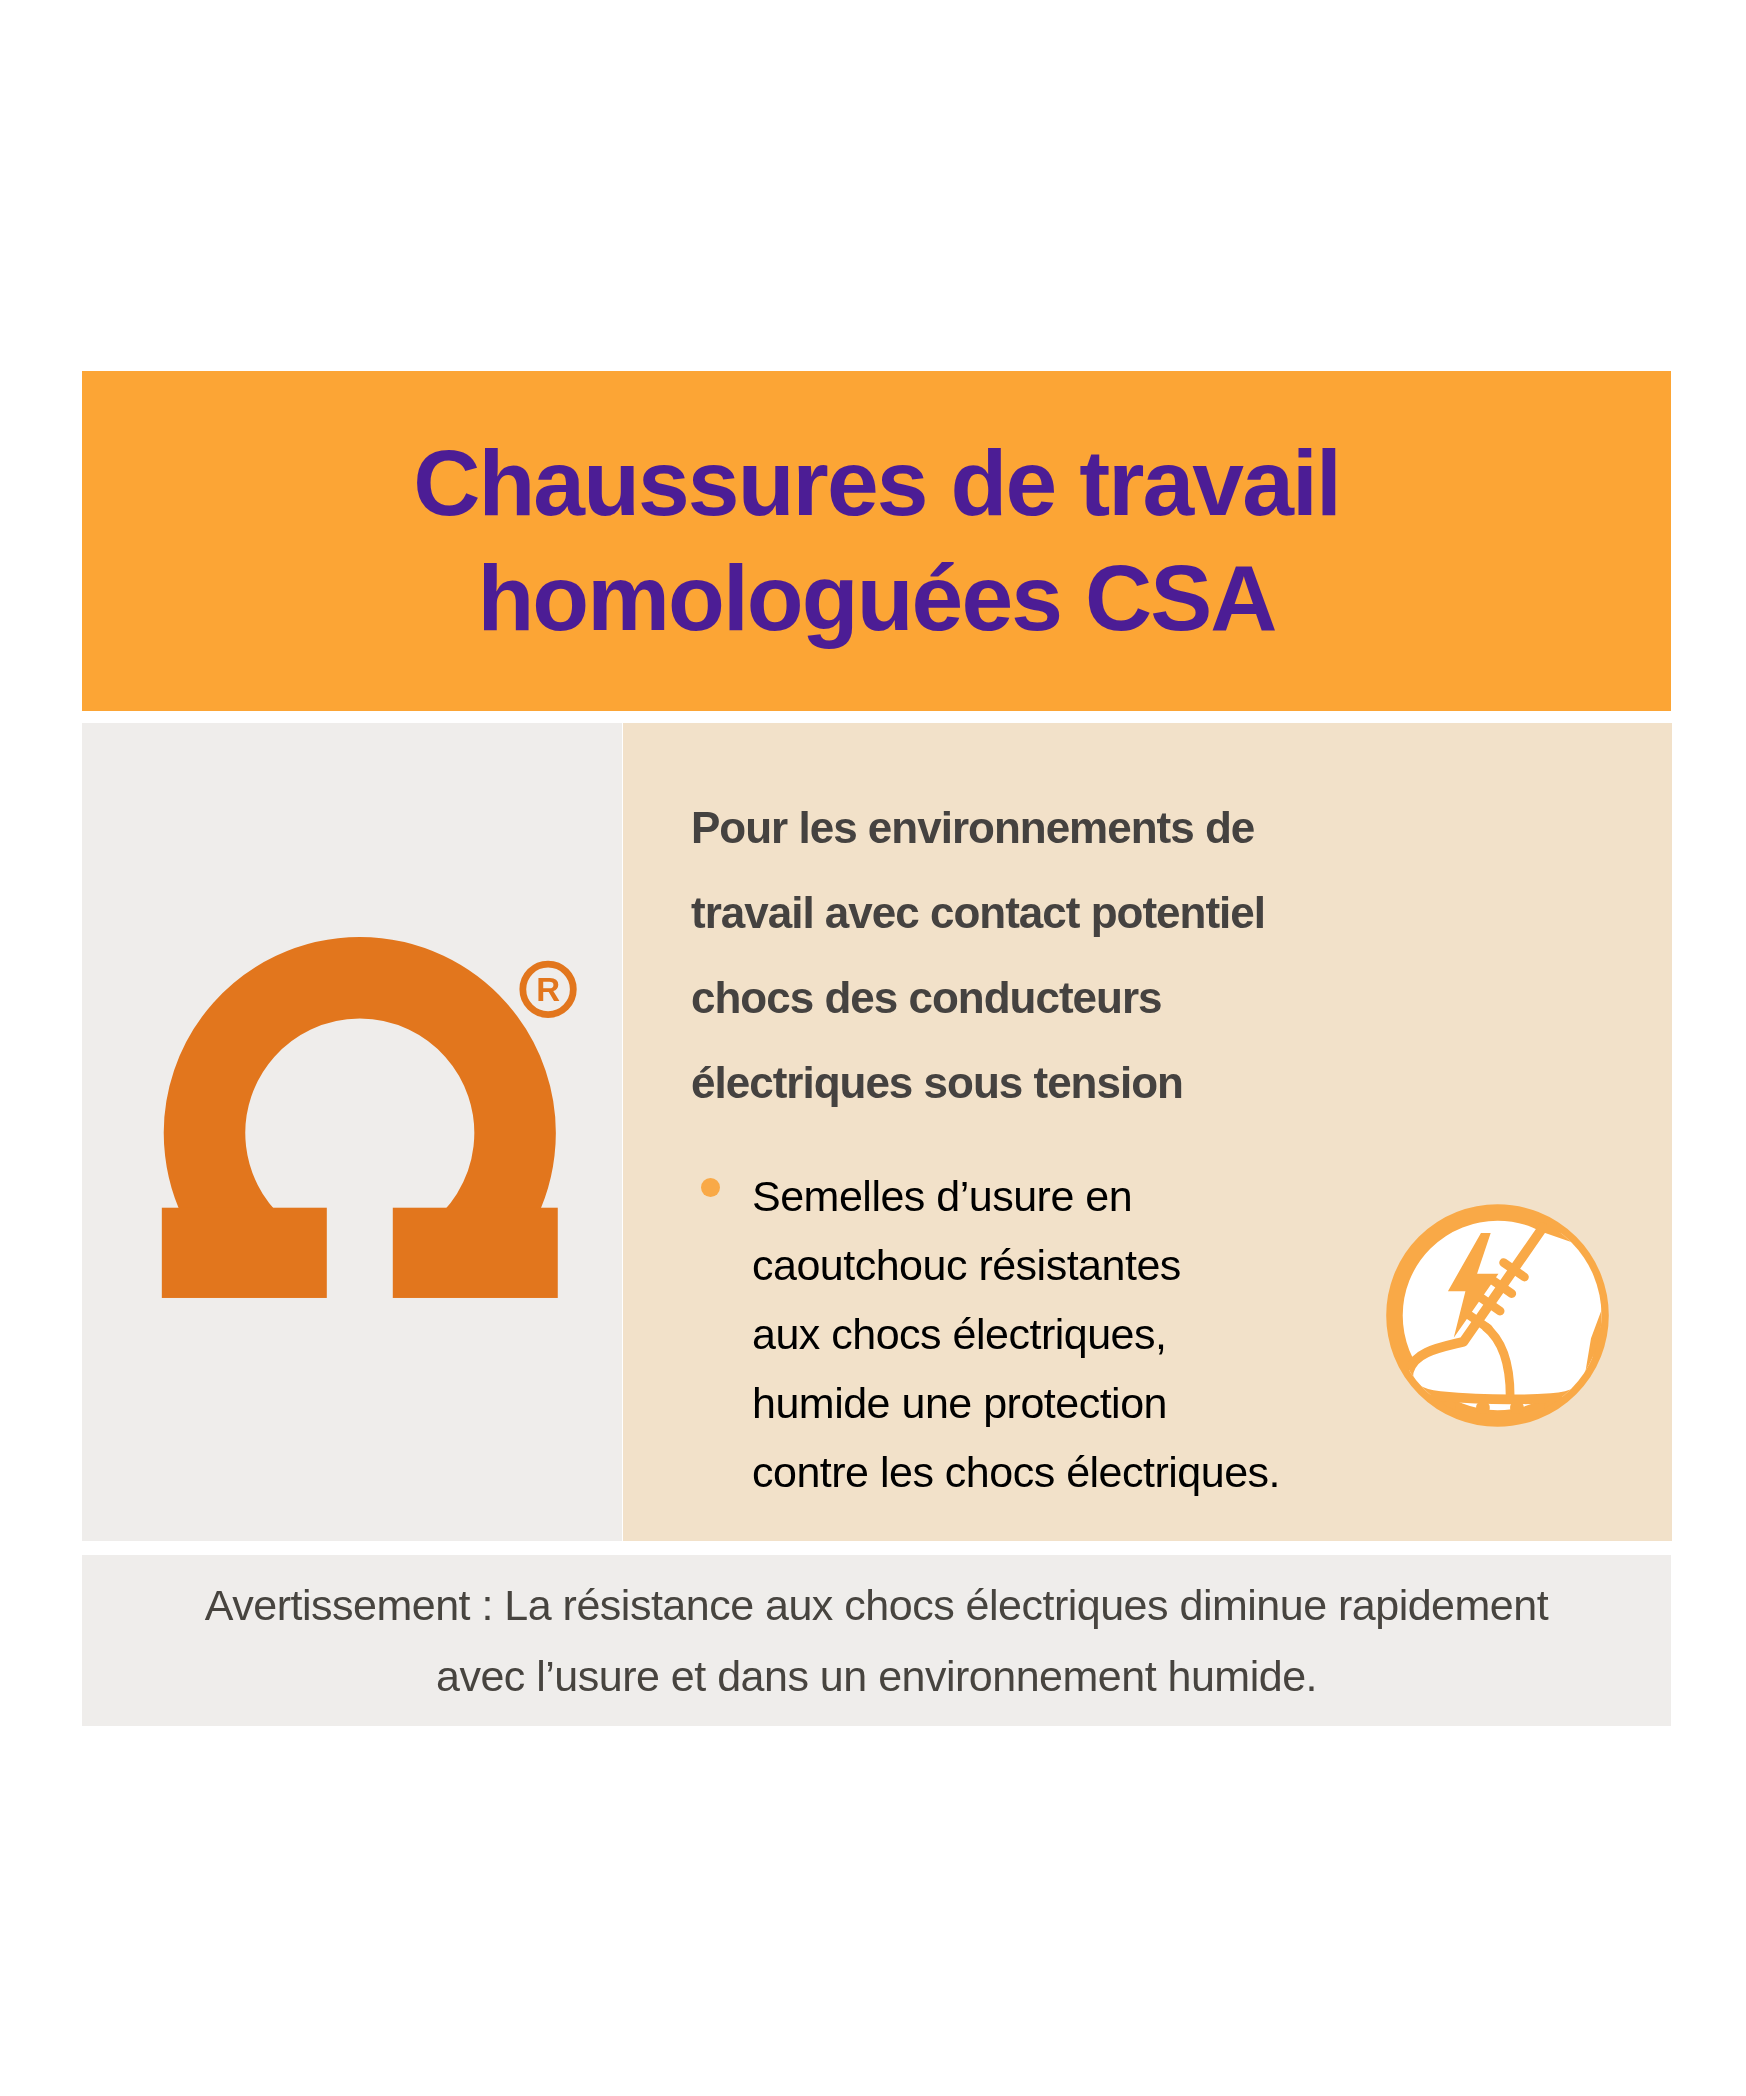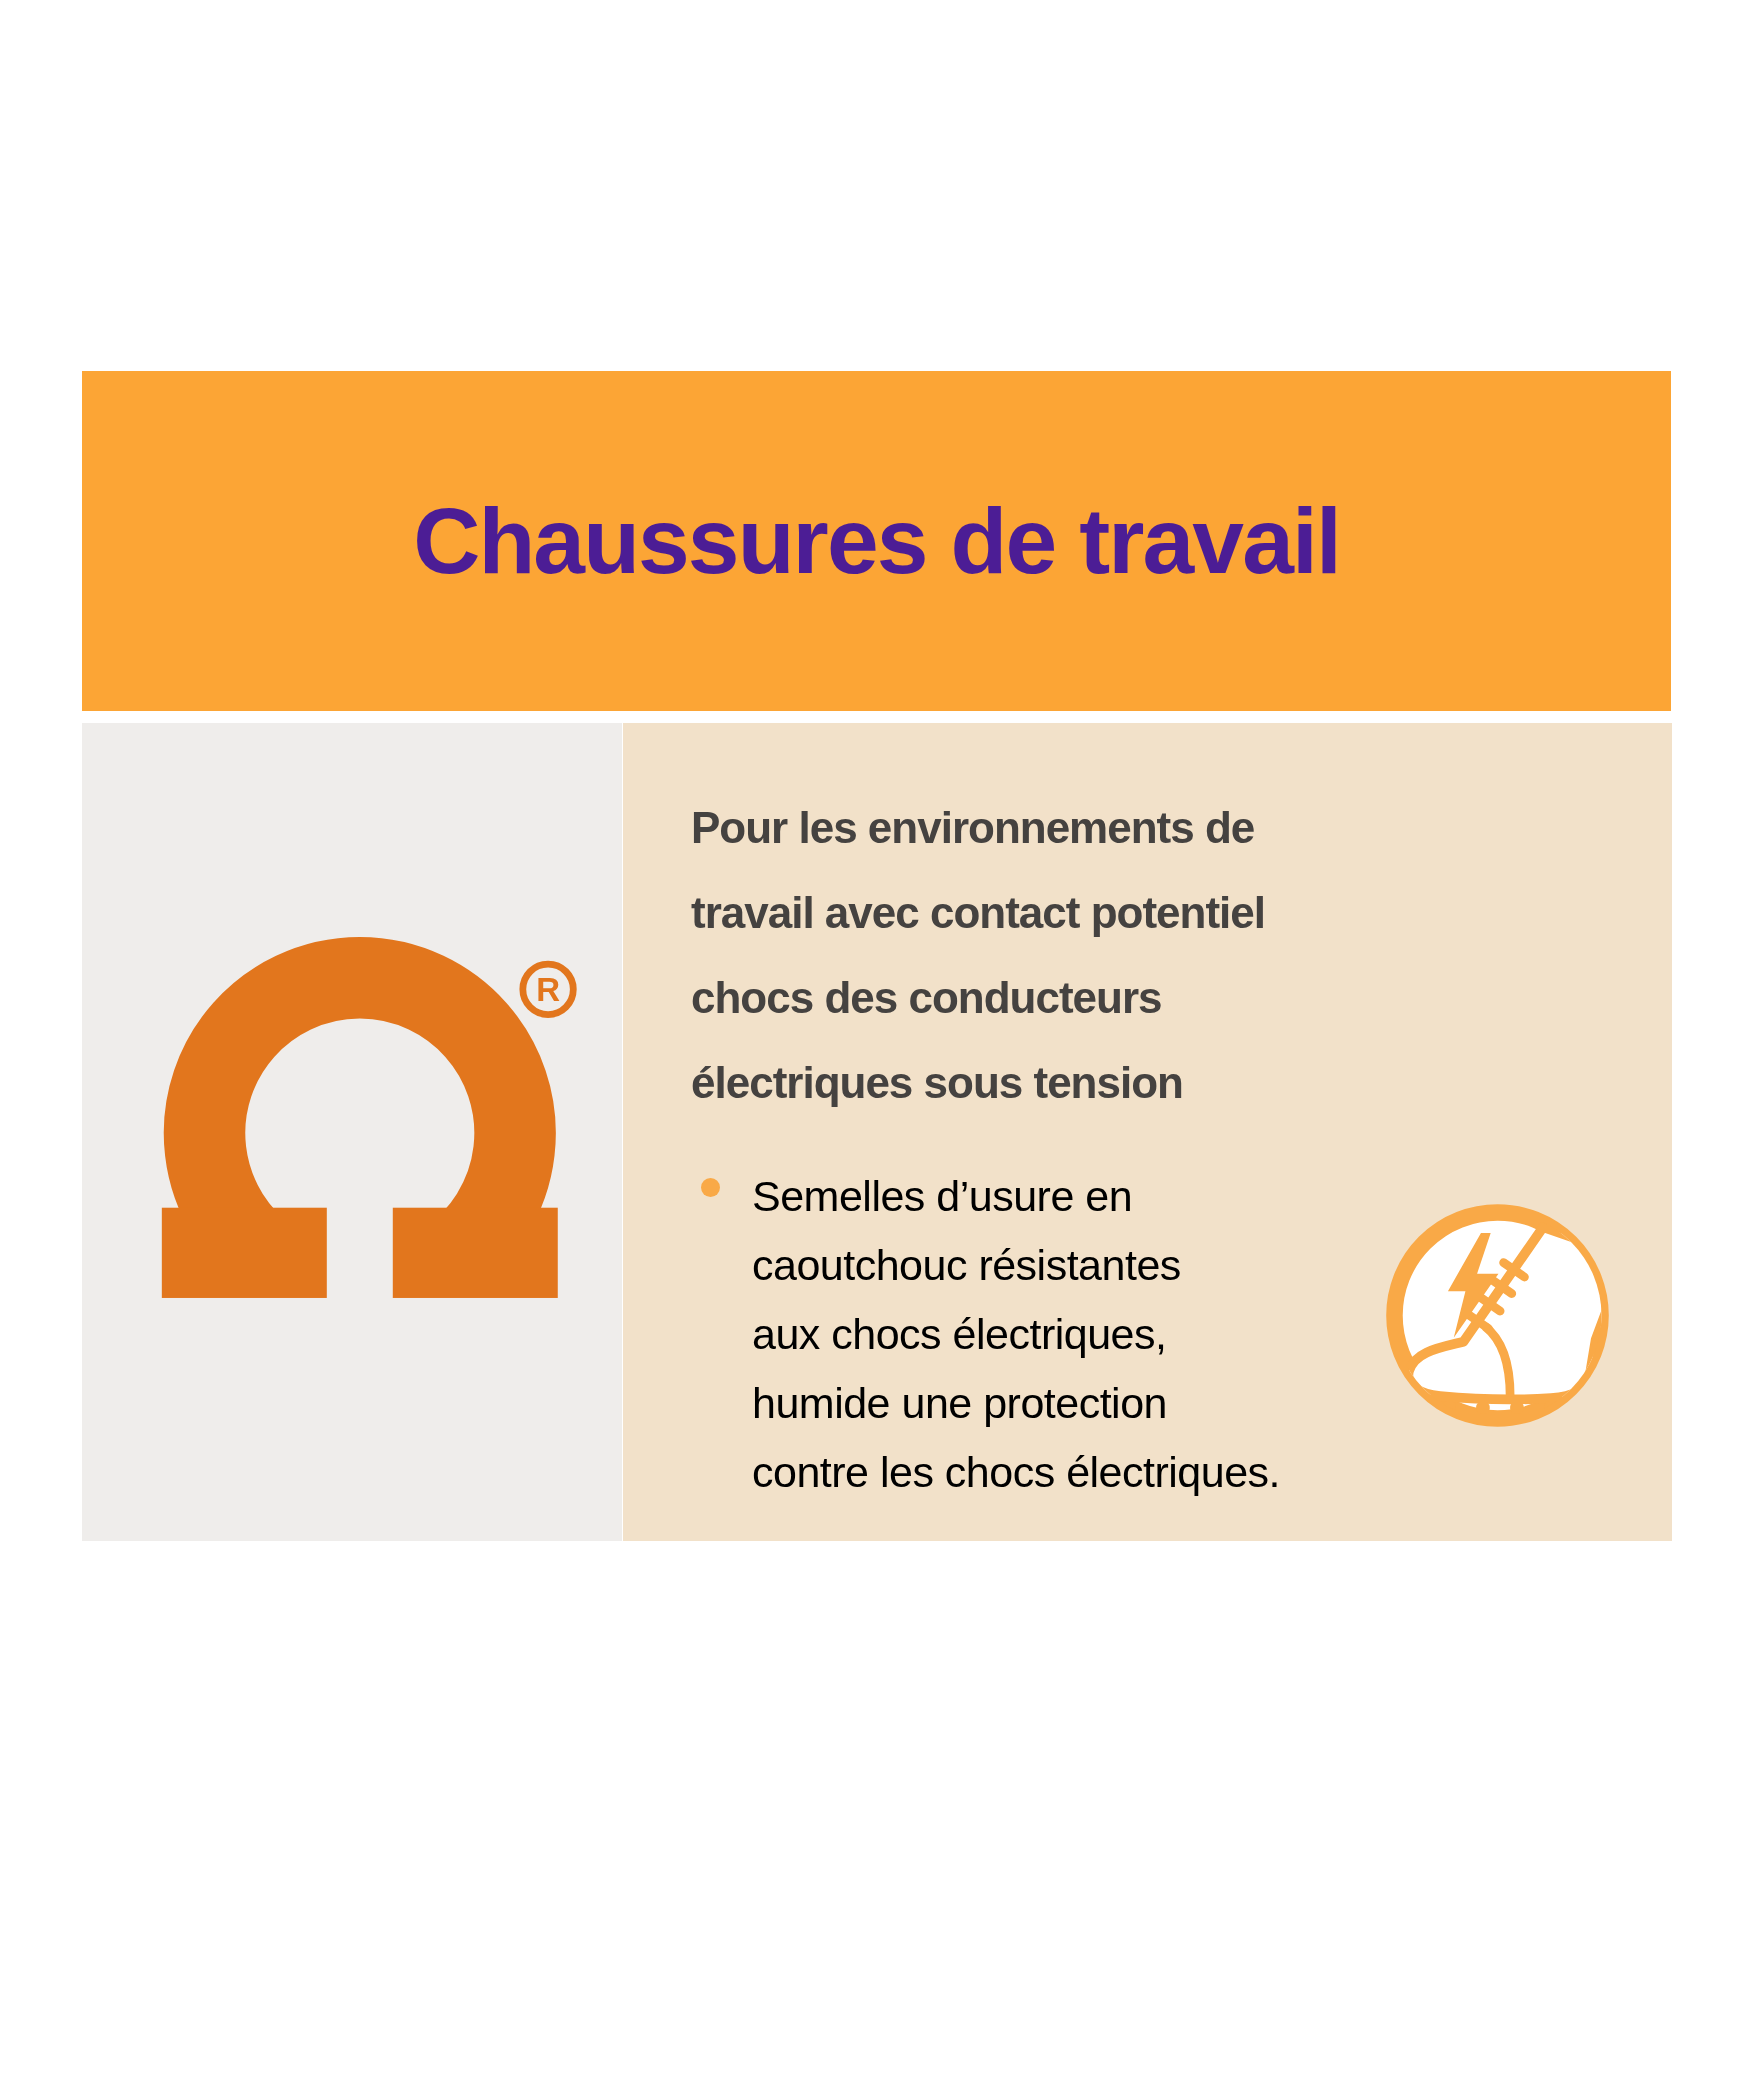--- a/index.html
+++ b/index.html
@@ -31,20 +31,21 @@
            color:#47443F;font-size:43px;line-height:71px;letter-spacing:-0.5px;
            display:flex;flex-direction:column;align-items:center;justify-content:center;text-align:center;}
 </style>
 </head>
 <body>
 
 <div class="page">
 
   <div class="header">
     <div>Chaussures de travail</div>
+    <div>homologuées CSA</div>
   </div>
 
   <div class="logo-panel">
     <svg width="427" height="374" viewBox="0 0 440 385">
       <path d="M 301.8 341.1 A 160 160 0 1 0 118.2 341.1" fill="none" stroke="#E2761D" stroke-width="84"></path>
       <rect x="6" y="287" width="170" height="93" fill="#E2761D"></rect>
       <rect x="244" y="287" width="170" height="93" fill="#E2761D"></rect>
       <circle cx="404" cy="62" r="26" fill="none" stroke="#E2761D" stroke-width="7"></circle>
       <text x="404" y="74" text-anchor="middle" font-size="34" font-weight="bold" fill="#E2761D" font-family="Liberation Sans, sans-serif">R</text>
     </svg>
@@ -96,15 +97,19 @@
           <rect x="103" y="214" width="14" height="12" rx="5"></rect>
           <rect x="138" y="214" width="14" height="12" rx="5"></rect>
           <rect x="173" y="213" width="14" height="12" rx="5"></rect>
         </g>
 
         <path d="M 108,40 L 74,100 L 92,100 L 80,148 L 126,82 L 104,82 L 118,40 Z" fill="#F9A947"></path>
       </g>
     </svg>
   </div>
 
+  <div class="warning">
+    <div>Avertissement : La résistance aux chocs électriques diminue rapidement</div>
+    <div>avec l’usure et dans un environnement humide.</div>
+  </div>
 
 </div>
 
 
 </body></html>

